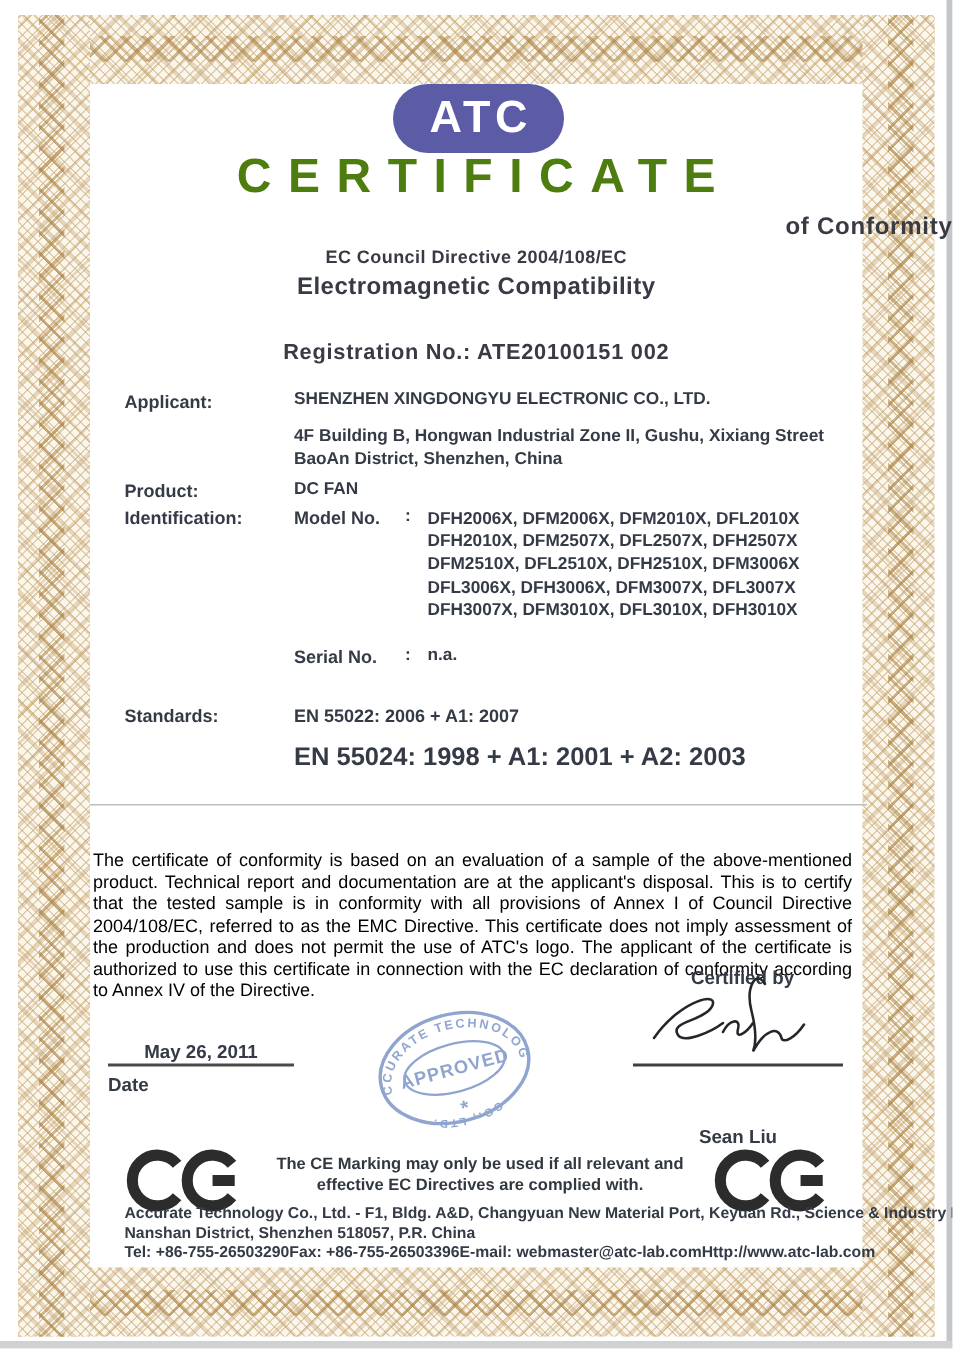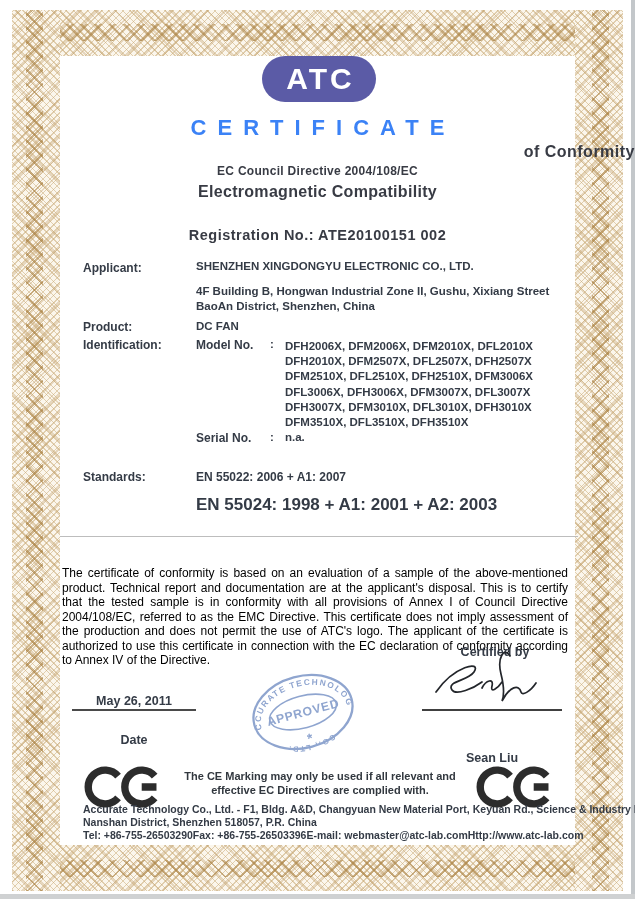--- a/index.html
+++ b/index.html
@@ -36,21 +36,21 @@
   .edge-bottom { position:absolute; left:0; bottom:0; width:100%; height:5px; background:#cfd1d2; }
 
   
   .logo {
     position:absolute; left:262px; top:56px; width:114px; height:46px;
     background:#5b5ba6; border-radius:23px; color:#ffffff;
     font-weight:bold; font-size:30px; letter-spacing:3px;
     text-align:center; line-height:45px; padding-left:3px;
   }
   .centered { position:absolute; left:0; width:100%; text-align:center; font-weight:bold; color:#383b44; }
-  .title    { top:115px;  font-size:22px; letter-spacing:11px; text-indent:11px; color:#3b82f6; }
+  .title    { top:99px;  font-size:32px; letter-spacing:11px; text-indent:11px; color:#4d7c0f; }
   .subtitle { top:143px; font-size:16px; letter-spacing:.5px;text-align:right; }
   .directive{ top:164px; font-size:12px; letter-spacing:.3px; }
   .compat   { top:183px; font-size:16px; letter-spacing:.3px; }
   .registration { top:227px; font-size:14.5px; letter-spacing:.5px; }
 
   
   .lbl { position:absolute; left:83px;  font-size:12px;   font-weight:bold; white-space:nowrap; }
   .val { position:absolute; left:196px; font-size:11.5px; font-weight:bold; white-space:nowrap; }
   .col { position:absolute; left:270px; font-size:11.5px; font-weight:bold; }
   .applicant-label { top:261px; }  .applicant-name { top:260px;text-align:right; }
@@ -68,21 +68,21 @@
 
   .paragraph {
     position:absolute; left:62px; top:566px; width:506px;
     font-size:12px; line-height:14.5px; text-align:justify; color:#000000;
   }
 
   
   .certified-by { position:absolute; left:428px; top:645px; width:134px; text-align:center; font-size:12.5px; font-weight:bold; }
   .date-value { position:absolute; left:72px;  top:694px; width:124px; text-align:center; font-size:12.5px; font-weight:bold; }
   .date-line  { position:absolute; left:72px;  top:709px; width:124px; height:2px; background:#4a4a4a; }
-  .date-label { position:absolute; left:72px;  top:716px; width:124px; text-align:center; font-size:12.5px; font-weight:bold;margin-top:17px; }
+  .date-label { position:absolute; left:72px;  top:716px; width:124px; font-size:12.5px; font-weight:bold; }
   .stamp { position:absolute; left:242px; top:662px; width:122px; height:100px; opacity:.88; }
   .stamp svg { transform:rotate(-15deg); }
   .signature { position:absolute; left:430px; top:648px; width:130px; height:60px; }
   .sig-line  { position:absolute; left:422px; top:709px; width:140px; height:1.5px; background:#404040; }
   .signer    { position:absolute; left:422px; top:715px; width:140px; text-align:center; font-size:12.5px; font-weight:bold;margin-top:36px; }
 
   
   .ce-left  { position:absolute; left:84px;  top:763px; width:76px; height:48px; }
   .ce-right { position:absolute; left:476px; top:763px; width:76px; height:48px; }
   .ce-note  { position:absolute; left:172px; top:769px; width:296px; text-align:center; font-size:11px; font-weight:bold; line-height:14px; color:#32383f; }
@@ -125,21 +125,20 @@
   <div class="val product-value">DC FAN</div>
   <div class="lbl ident-label">Identification:</div>
   <div class="val model-label">Model No.</div>
   <div class="col model-colon">:</div>
   <div class="model-list">
     <div>DFH2006X, DFM2006X, DFM2010X, DFL2010X</div>
     <div>DFH2010X, DFM2507X, DFL2507X, DFH2507X</div>
     <div>DFM2510X, DFL2510X, DFH2510X, DFM3006X</div>
     <div>DFL3006X, DFH3006X, DFM3007X, DFL3007X</div>
     <div>DFH3007X, DFM3010X, DFL3010X, DFH3010X</div>
-    <div>DFM3510X, DFL3510X, DFH3510X</div>
   </div>
   <div class="val serial-label">Serial No.</div>
   <div class="col serial-colon">:</div>
   <div class="serial-value">n.a.</div>
   <div class="lbl standards-label">Standards:</div>
   <div class="val standard-1">EN 55022: 2006 + A1: 2007</div>
   <div class="val standard-2">EN 55024: 1998 + A1: 2001 + A2: 2003</div>
 
   <div class="divider"></div>
 

